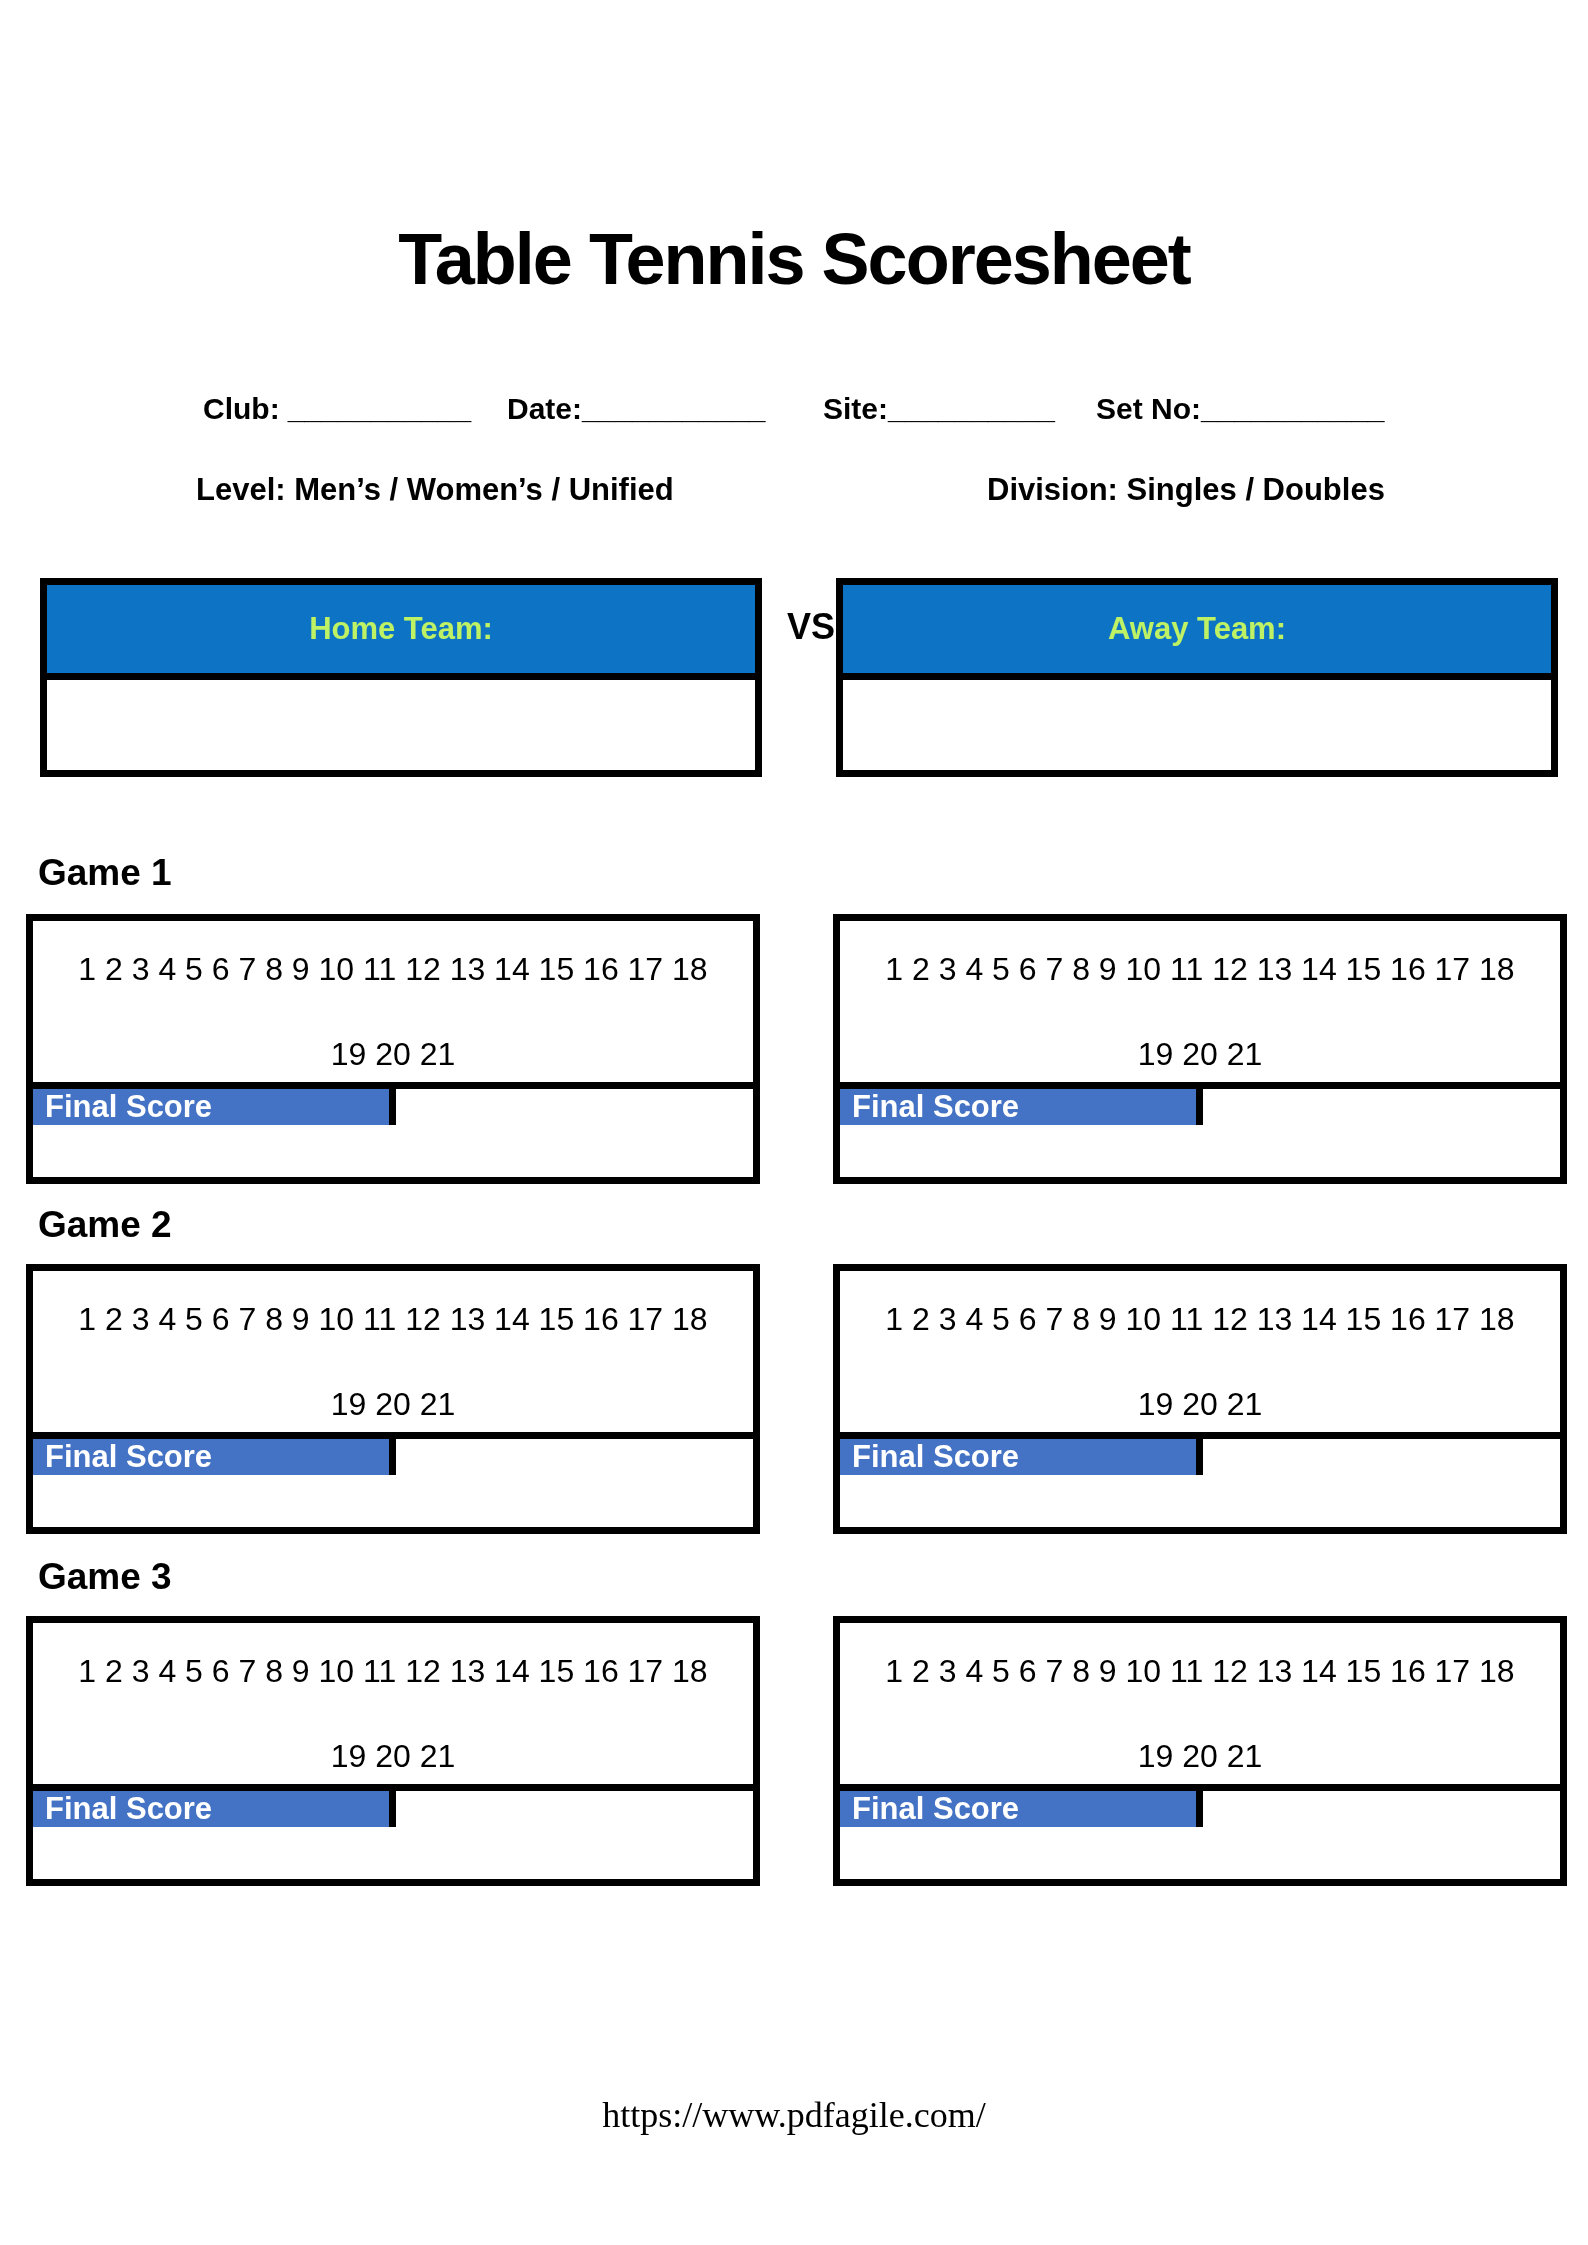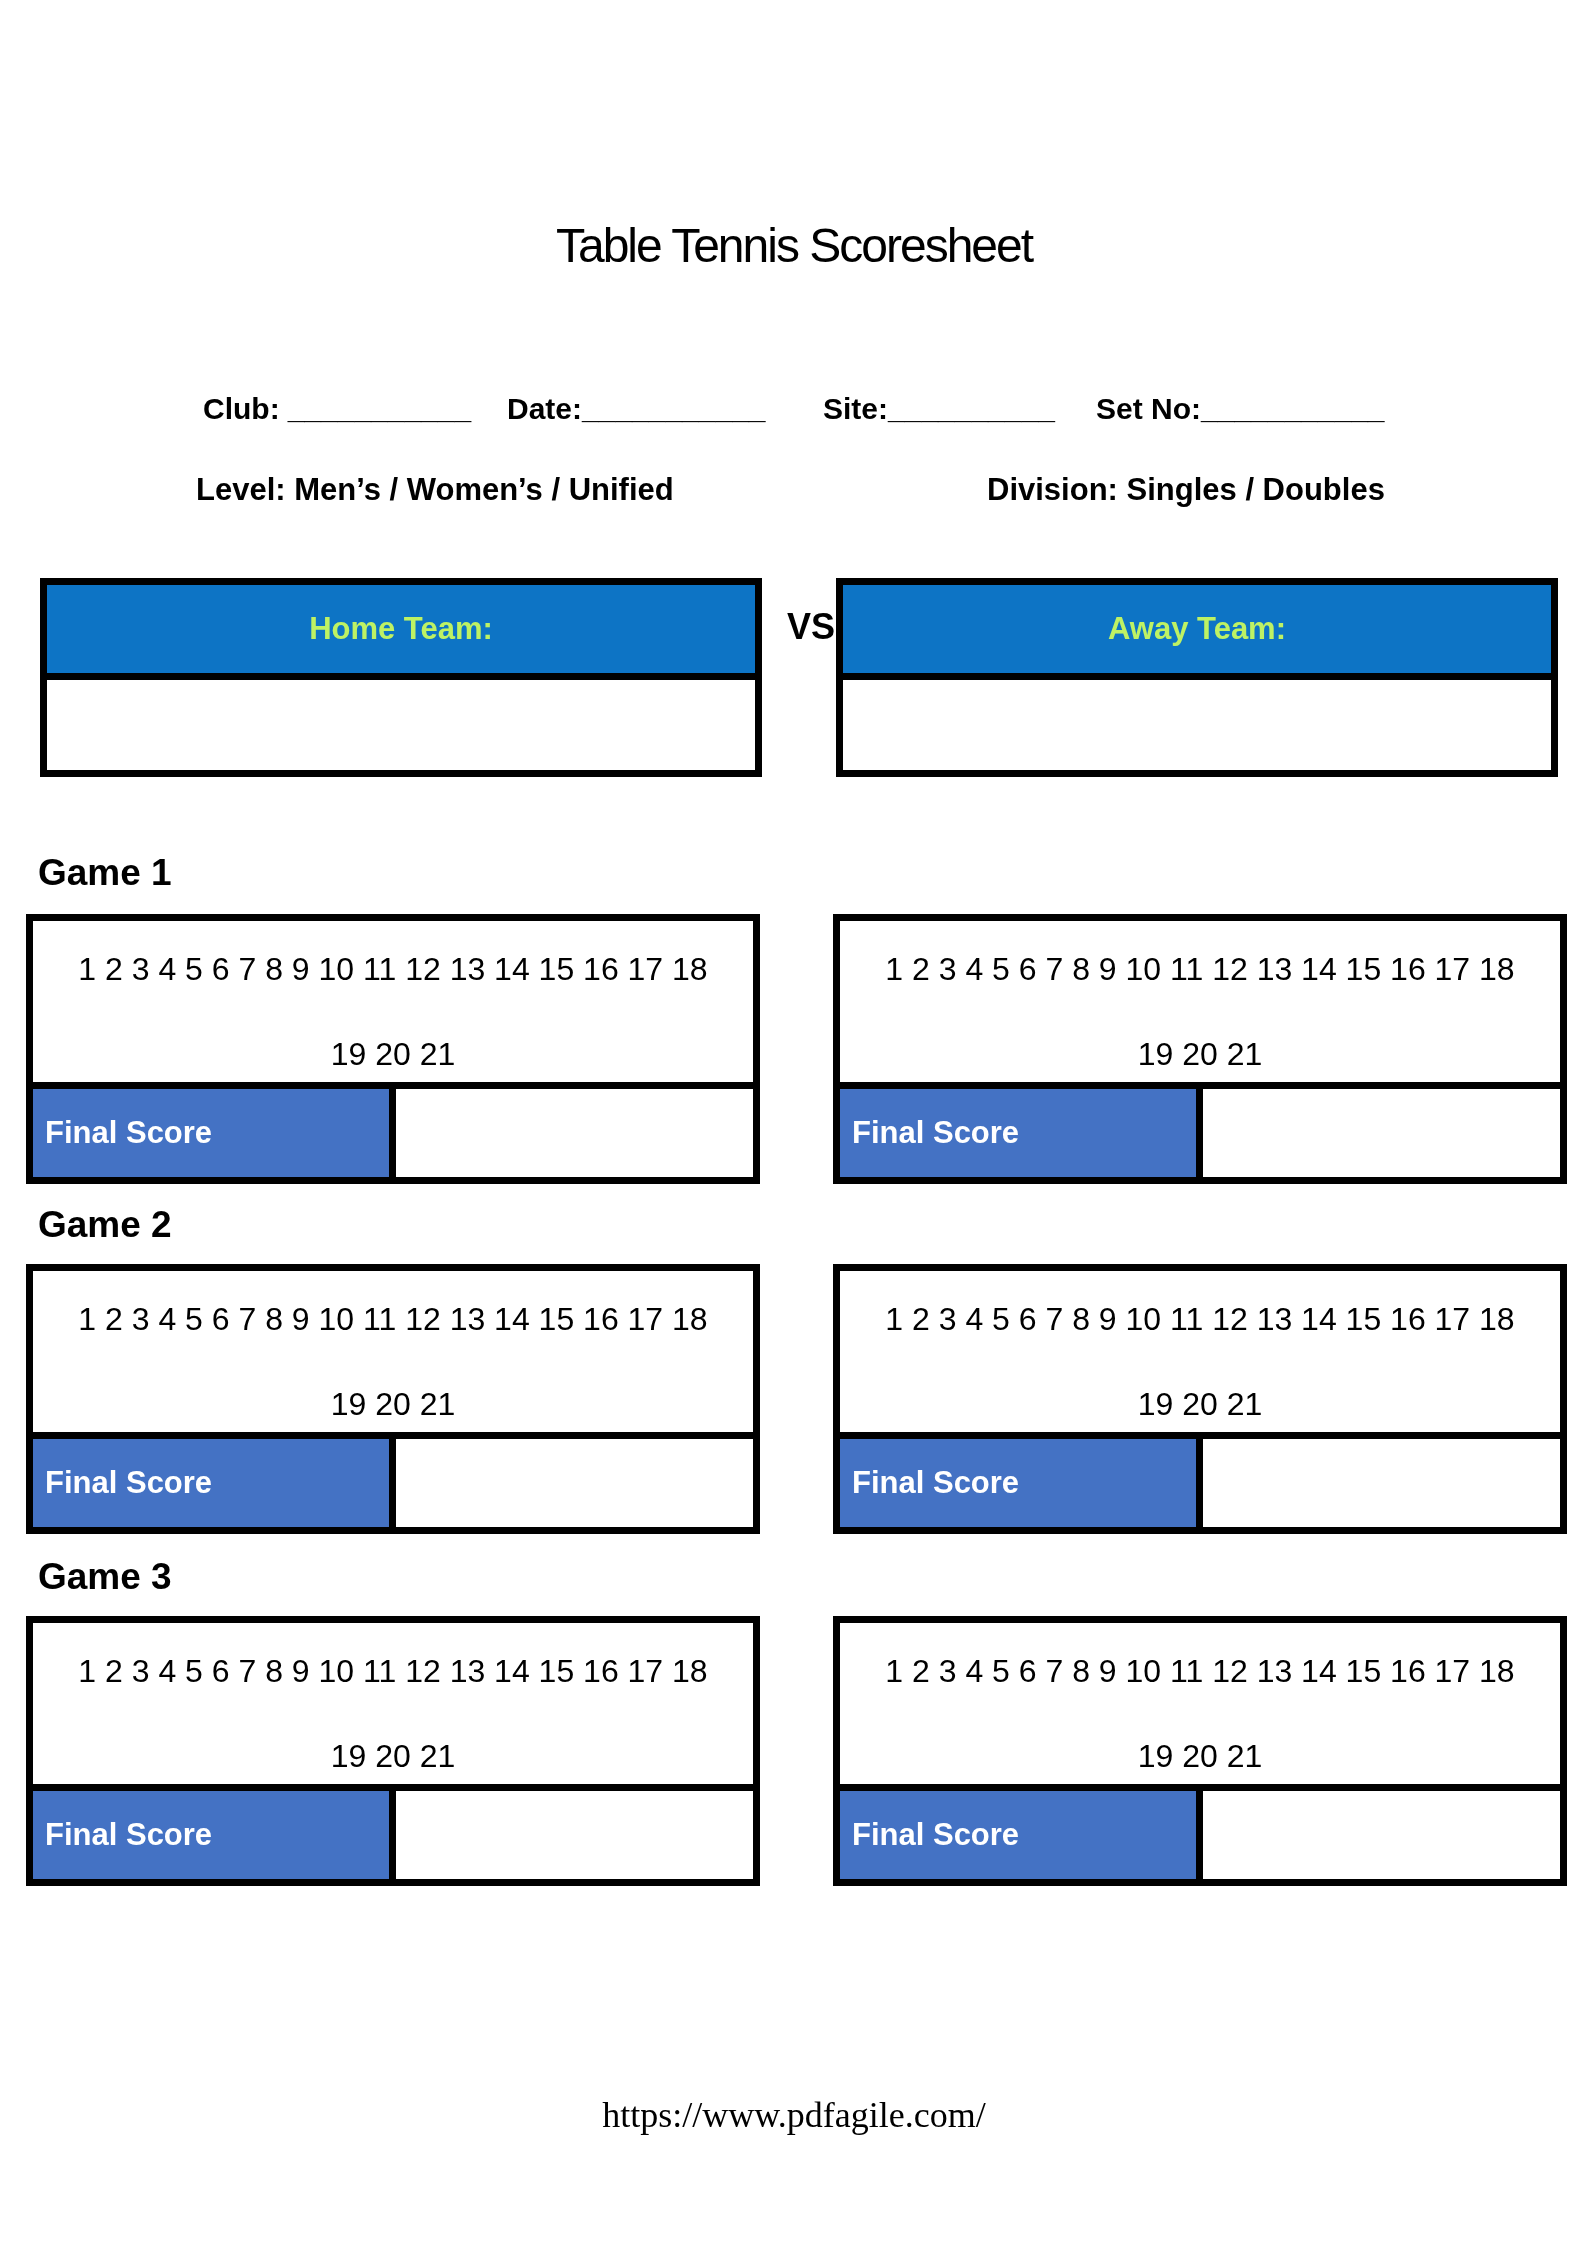--- a/index.html
+++ b/index.html
@@ -4,21 +4,21 @@
 <style>
   html,body { margin:0; padding:0; background:#ffffff; }
   .page {
     position:relative; width:1588px; height:2245px; margin:0 auto;
     background:#ffffff; color:#000;
     font-family:"Liberation Sans", sans-serif;
     overflow:hidden;
   }
   .title {
     position:absolute; top:220px; left:0; width:100%;
-    text-align:center; font-size:48px; font-weight:400;
+    text-align:center; font-size:72px; font-weight:700;
     letter-spacing:-2px; line-height:1.1; white-space:nowrap;
   }
   .meta-field { position:absolute; top:392px; font-size:30px; font-weight:700; white-space:nowrap; }
   .meta-field .blank { letter-spacing:0; }
   .mf-club  { left:203px; }
   .mf-club .blank { margin-left:8px; }
   .mf-date  { left:507px; }
   .mf-site  { left:823px; }
   .mf-setno { left:1096px; }
   .level-line    { position:absolute; top:472px; left:196px; font-size:31px; font-weight:700; white-space:nowrap; }
@@ -50,21 +50,21 @@
     border:7px solid #000; box-sizing:border-box; background:#fff;
   }
   .gb-left  { left:26px; }
   .gb-right { left:833px; }
   .gb-row1 { top:914px; } .gb-row2 { top:1264px; } .gb-row3 { top:1616px; }
 
   .points-area { height:161px; border-bottom:7px solid #000; text-align:center; }
   .points-row1 { padding-top:30px; font-size:32px; white-space:nowrap; }
   .points-row2 { padding-top:48px; font-size:32px; white-space:nowrap; }
 
-  .final-row { display:flex; height:88px; }
+  .final-row { display:flex; height:88px;flex-direction:column; }
   .final-label-cell {
     width:363px; box-sizing:border-box;
     background:var(--final-score-blue, #4472c4);
     border-right:7px solid #000;
     color:#fff; font-weight:700; font-size:31px;
     display:flex; align-items:center; padding-left:12px;
   }
   .final-value-cell { flex:1; background:#ffffff; }
 
   .footer-url {

